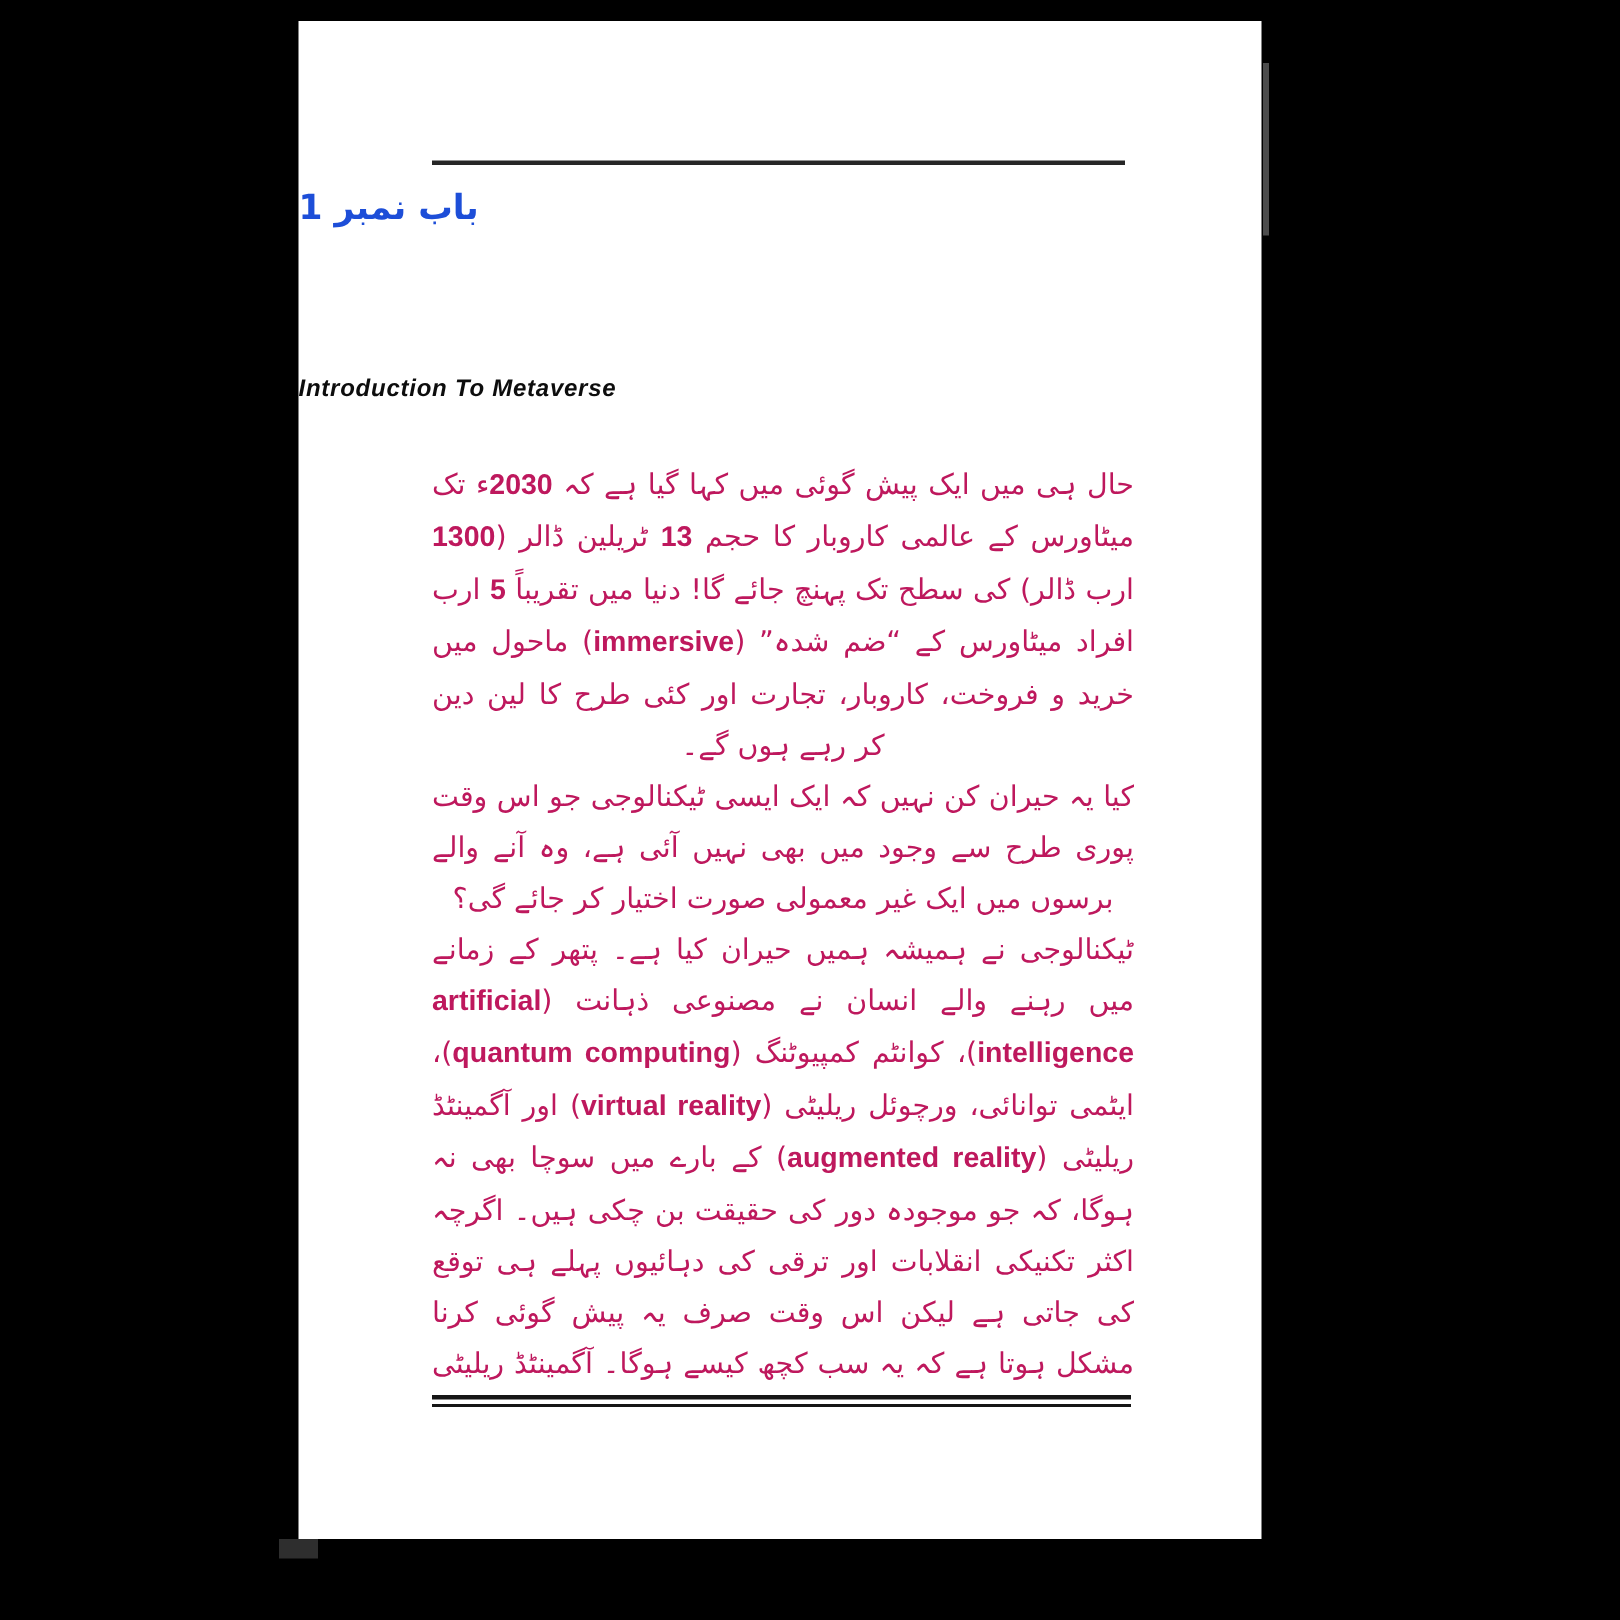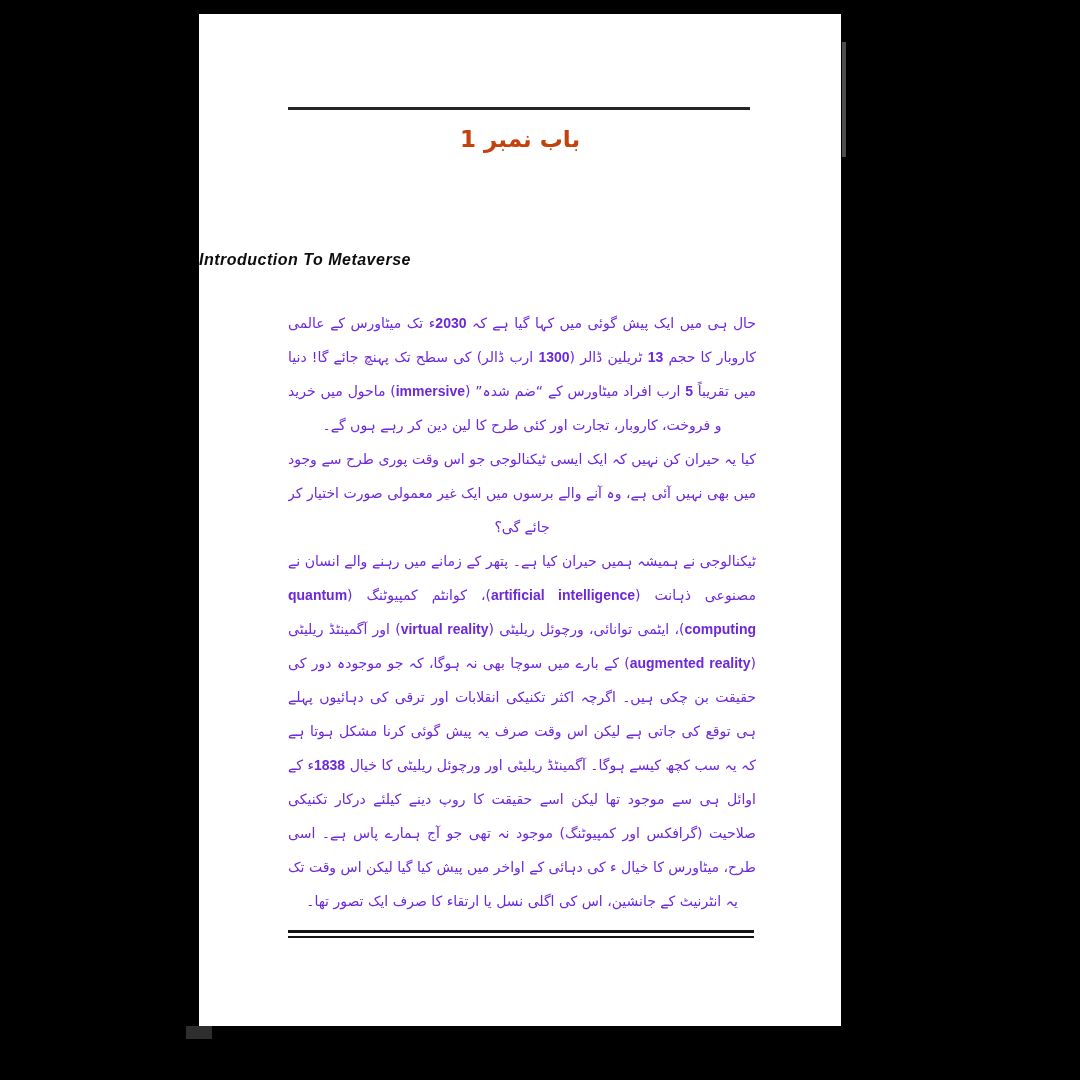--- a/index.html
+++ b/index.html
@@ -18,43 +18,43 @@
   .corner-artifact {
     position:absolute; left:186px; top:1026px; width:26px; height:13px;
     background:#2e2e2e;
   }
   .top-rule {
     position:absolute; top:93px; left:89px; width:462px; height:3px;
     background:#262626;
   }
   .chapter {
     position:absolute; top:112px; left:0; width:100%;
-    text-align:center; direction:rtl;
-    font-weight:700; font-size:23px; color:#c2410c;
+    text-align:left; direction:rtl;
+    font-weight:700; font-size:23px; color:#1d4ed8;
   }
   .title-ur {
     position:absolute; top:166px; left:0; width:100%; margin:0;
     text-align:center; direction:rtl;
     font-weight:700; font-size:38px; color:#0a0a0a;
   }
   .title-en {
     position:absolute; top:237px; left:0; width:100%; margin:0;
     text-align:left;
     font-family:"Liberation Sans", sans-serif;
     font-weight:700; font-style:italic; font-size:16px; color:#0d0d0d;
     letter-spacing:.5px;
   }
   .body-text {
     position:absolute; top:292px; left:89px; width:468px; height:622px;
     overflow:hidden;
   }
   .para {
     direction:rtl; unicode-bidi:embed;
     text-align:justify; text-align-last:center;
-    font-size:14px; line-height:34px; margin:0; color:#6d28d9;
+    font-size:19px; line-height:34px; margin:0; color:#be185d;
   }
   .para b {
     font-family:"Liberation Sans","DejaVu Sans",sans-serif;
     font-weight:700;
   }
   .bottom-rule {
     position:absolute; top:916px; left:89px; width:466px; height:8px;
     border-top:3px solid #161616; border-bottom:2px solid #161616;
     box-sizing:border-box; background:#fff;
   }

